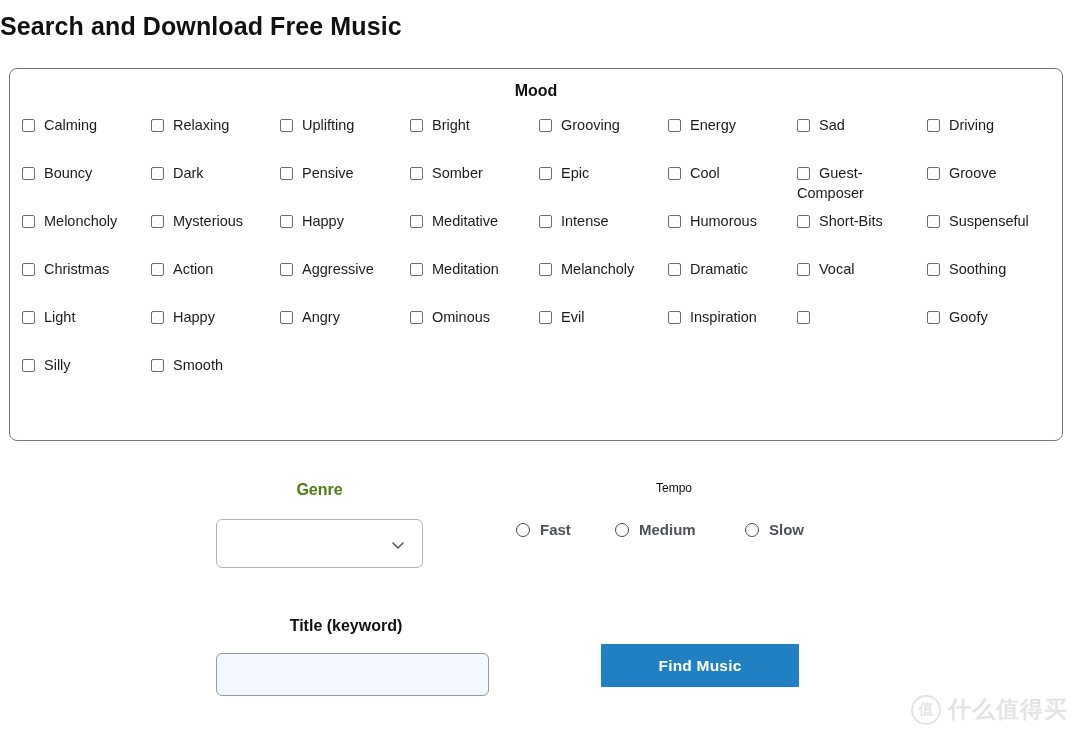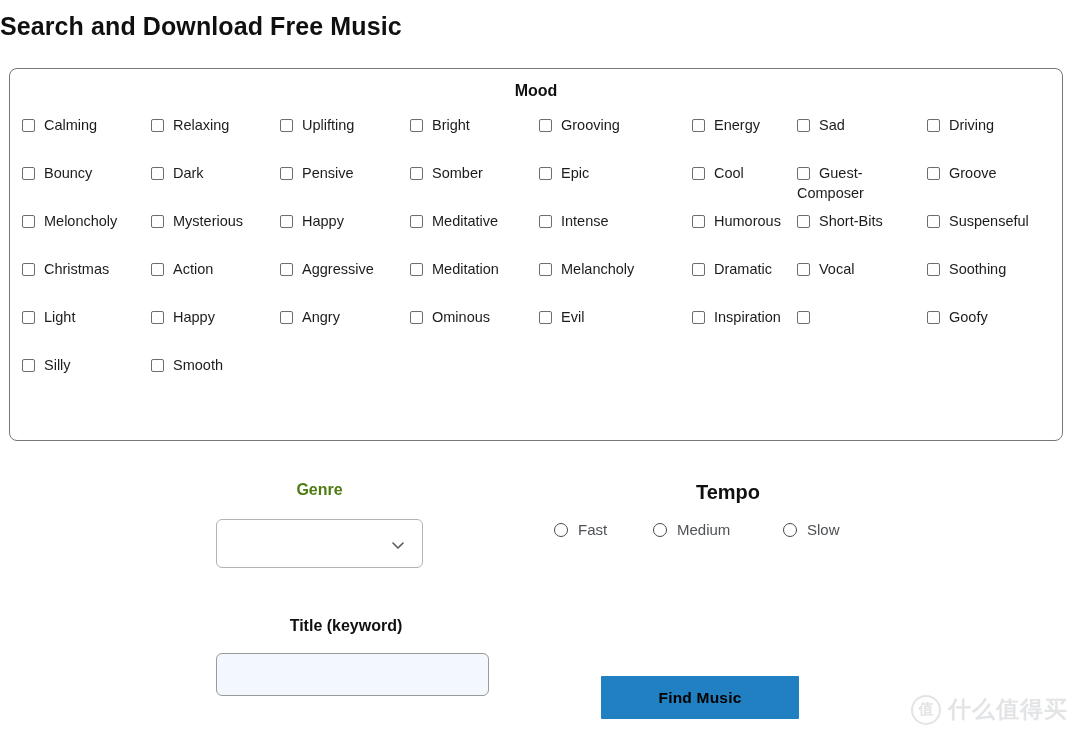--- a/index.html
+++ b/index.html
@@ -89,21 +89,21 @@
     color: #1c1c1c;
     display: inline;
   }
 
   
   .c0 { left: 0px; }
   .c1 { left: 129px; }
   .c2 { left: 258px; }
   .c3 { left: 388px; }
   .c4 { left: 517px; }
-  .c5 { left: 646px; margin-left: 24px; }
+  .c5 { left: 646px; }
   .c6 { left: 775px; }
   .c7 { left: 905px; }
 
   
   .genre-label {
     position: absolute;
     left: 216px;
     top: 481px;
     width: 207px;
     text-align: center;
@@ -134,34 +134,35 @@
     position: absolute;
     left: 12px;
     top: 15px;
     font-size: 14.5px;
     color: #1c1c1c;
   }
 
   
   .tempo-label {
     position: absolute;
-    left: 588px;
+    left: 534px;
     top: 481px;
     width: 280px;
     text-align: center;
-    font-size: 20px;
-    font-weight: bold;
+    font-size: 12px;
+    font-weight: normal;
     color: #101010;
   }
   .tempo-row {
     position: absolute;
-    left: 554px;
+    left: 516px;
     top: 519px;
     width: 320px;
     height: 24px;
+    font-weight: bold;
   }
   .tempo-opt {
     position: absolute;
     top: 0;
     line-height: 22px;
     white-space: nowrap;
   }
   .tempo-opt .rd {
     display: inline-block;
     width: 14px;
@@ -206,27 +207,27 @@
     font-size: 14.5px;
     color: #1c1c1c;
     padding: 0 10px;
     outline: none;
   }
 
   
   .find-button {
     position: absolute;
     left: 601px;
-    top: 676px;
+    top: 644px;
     width: 198px;
     height: 43px;
     background: #2180c2;
     border: none;
     border-radius: 1px;
-    color: #000000;
+    color: #ffffff;
     font-family: "Liberation Sans", sans-serif;
     font-size: 15.5px;
     font-weight: bold;
     cursor: pointer;
     letter-spacing: 0.2px;
   }
 
   
   .watermark {
     position: absolute;

